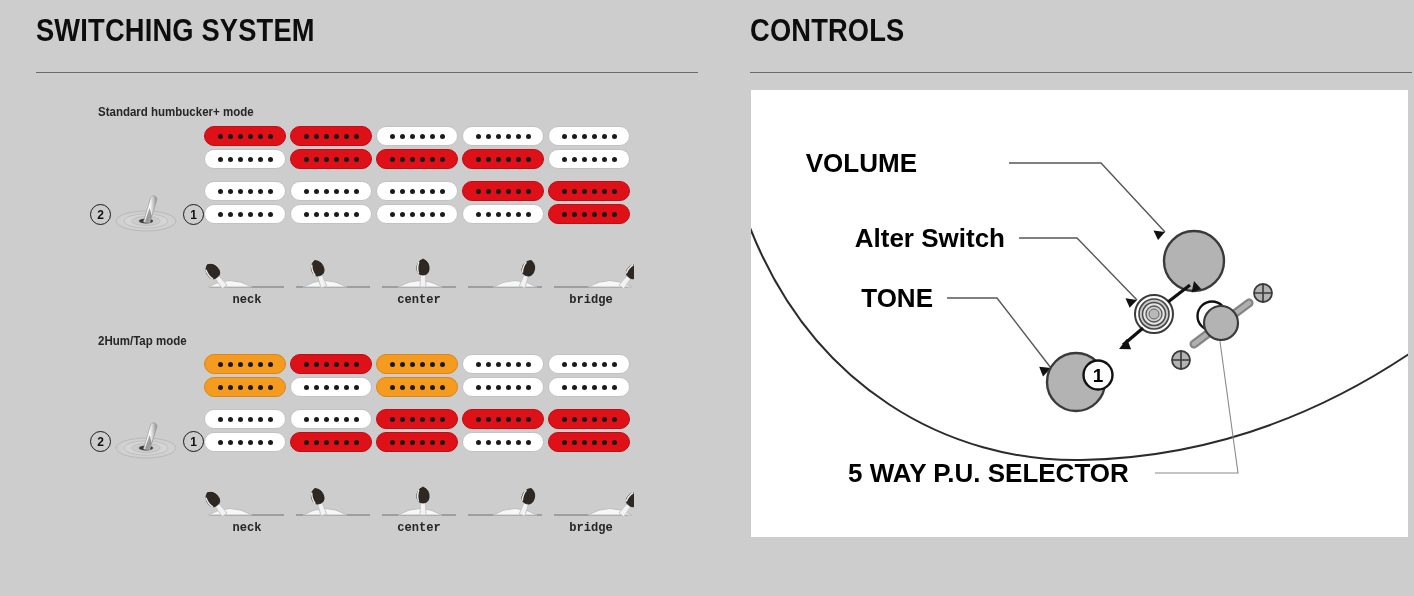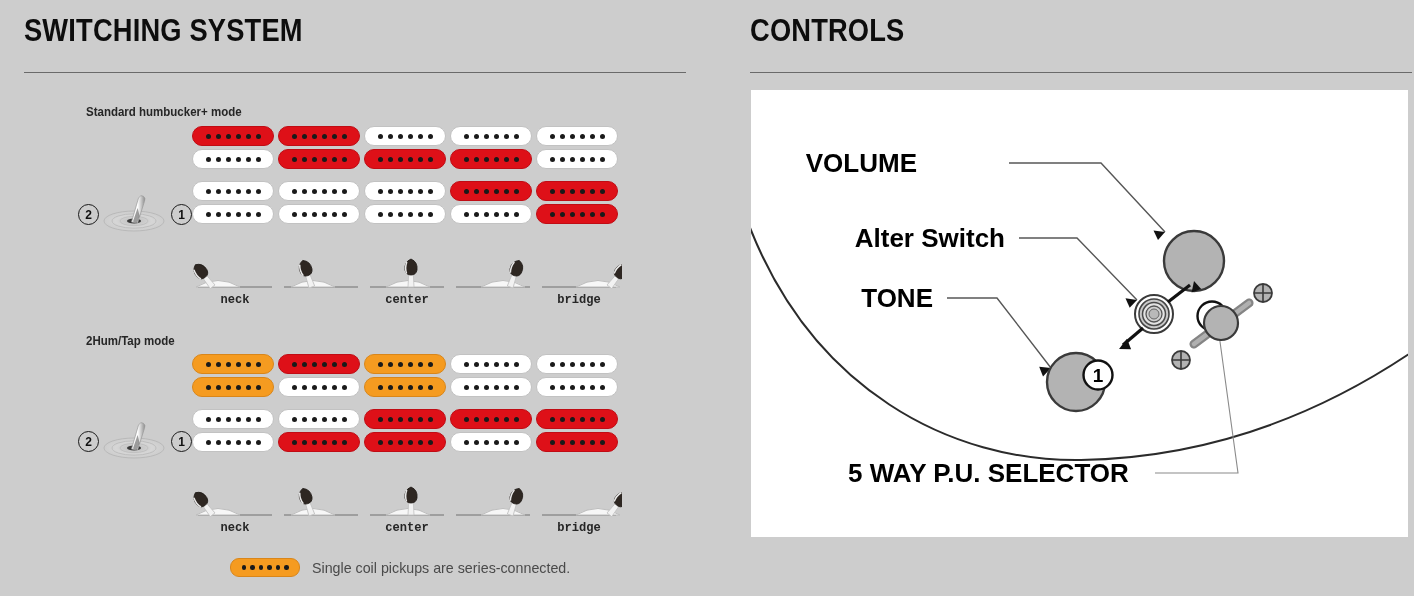--- a/index.html
+++ b/index.html
@@ -7,21 +7,21 @@
     width:1414px;height:596px;
     background:#cdcdcd;
     font-family:"Liberation Sans", sans-serif;
     overflow:hidden;
     position:relative;
   }
   .page{position:relative;width:1414px;height:596px;}
 
   
   .panel{position:absolute;top:0;height:596px;}
-  #panel-switching{left:0;width:700px;}
+  #panel-switching{left:12px;width:700px;}
   #panel-controls{left:734px;width:700px;}
 
   .panel-title{
     position:absolute;
     font-weight:bold;
     font-size:31px;
     letter-spacing:0.2px;
     color:#0d0d0d;
     font-family:"Liberation Sans", sans-serif;
     transform:scaleX(0.88);
@@ -617,31 +617,20 @@
             <path d="M 6 29 H 80" stroke="#8e8e8e" stroke-width="1.6"></path>
             <path d="M 40 29 Q 62 16 84 29 Z" fill="#f7f7f7" stroke="#bdbdbd" stroke-width="1"></path>
             <g transform="rotate(38 74 28)">
               <path d="M 71 29 L 71.8 14 L 76.2 14 L 77 29 Z" fill="#f2f2f2" stroke="#c0c0c0" stroke-width="0.8"></path>
               <path d="M 74 1 Q 81 4 80 12 Q 79 17 74 17 Q 69 17 68 12 Q 67 4 74 1 Z" fill="#2e2722" stroke="#1d1814" stroke-width="0.8"></path>
               <path d="M 69.8 4 Q 67.6 10 69.6 15.6" fill="none" stroke="#e9e9e9" stroke-width="1.5"></path>
             </g>
           </svg><div class="pos-label">bridge</div></div>
       </div>
 
-    <div id="legend">
-      <div class="legend-chip">
-        <span class="pole"></span>
-          <span class="pole"></span>
-          <span class="pole"></span>
-        <span class="pole"></span>
-          <span class="pole"></span>
-          <span class="pole"></span>
-      </div>
-      <div id="legend-text">Single coil pickups are series-connected.</div>
-    </div>
   </div>
 
   <div class="panel" id="panel-controls">
 
     <div class="panel-title" id="title-controls">CONTROLS</div>
     <div class="rule" id="rule-controls"></div>
 
     <div id="controls-canvas">
       <svg id="controls-svg" width="657" height="447" viewBox="0 0 657 447">
 

